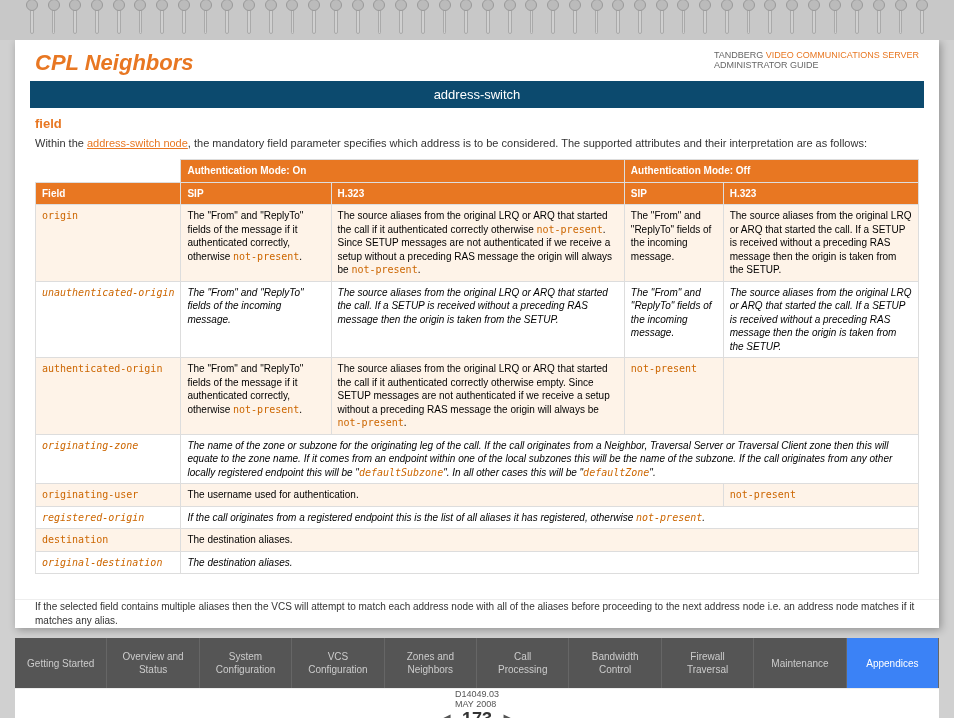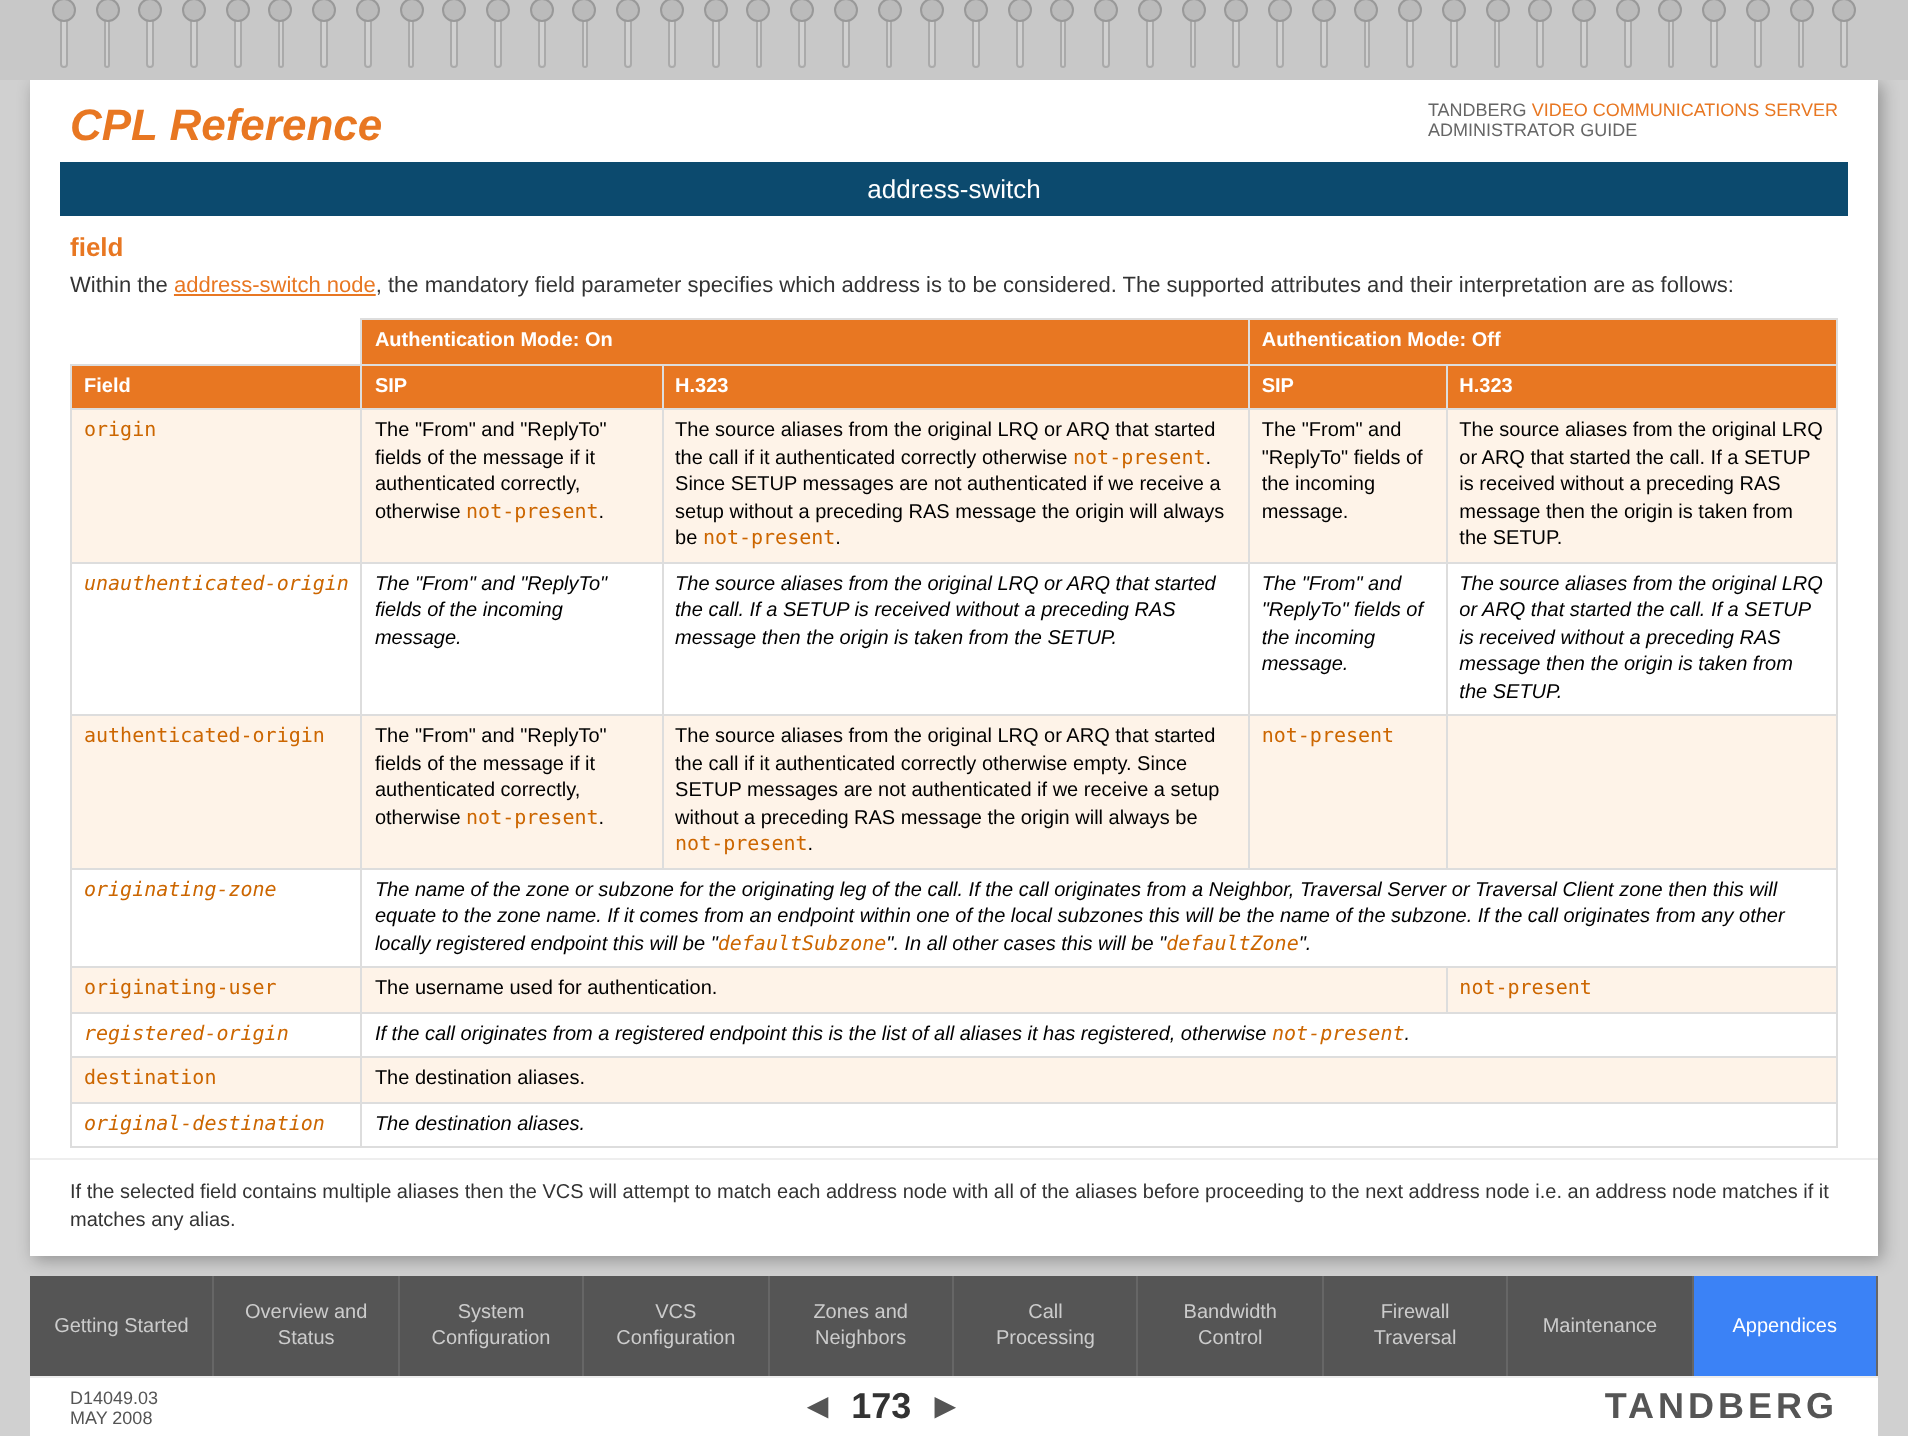--- a/index.html
+++ b/index.html
@@ -158,21 +158,21 @@
       color: #cc6600;
       font-family: monospace;
       font-size: 10px;
     }
     .default-sub {
       color: #cc6600;
       font-family: monospace;
       font-size: 10px;
     }
     .footer-note {
-      padding: 10px 20px;
+      padding: 0 20px;
       font-size: 10px;
       color: #333;
       line-height: 1.4;
       border-top: 1px solid #eee;
       margin-top: 4px;
     }
     .bottom-nav {
       height: 50px;
       background: #555;
       display: flex;
@@ -204,20 +204,21 @@
     }
     .page-footer {
       height: 30px;
       background: white;
       margin: 0 15px 0 15px;
       display: flex;
       align-items: center;
       justify-content: space-between;
       padding: 0 20px;
       border-top: 1px solid #eee;
+      flex-direction: column;
     }
     .footer-doc {
       font-size: 9px;
       color: #555;
     }
     .page-nav {
       display: flex;
       align-items: center;
       gap: 8px;
       font-size: 16px;
@@ -287,21 +288,21 @@
       <div class="spiral-hole"></div>
       <div class="spiral-hole"></div>
       <div class="spiral-hole"></div>
       <div class="spiral-hole"></div>
     </div>
   </div>
 
   <div class="page">
 
     <div class="header">
-      <div class="page-title">CPL Reference</div>
+      <div class="page-title">CPL Neighbors</div>
       <div class="tandberg-branding">
         <div>
           <span>TANDBERG</span>
           <span class="orange">VIDEO COMMUNICATIONS SERVER</span>
         </div>
         <div>ADMINISTRATOR GUIDE</div>
       </div>
     </div>
 
     <div class="orange-bar">address-switch</div>

